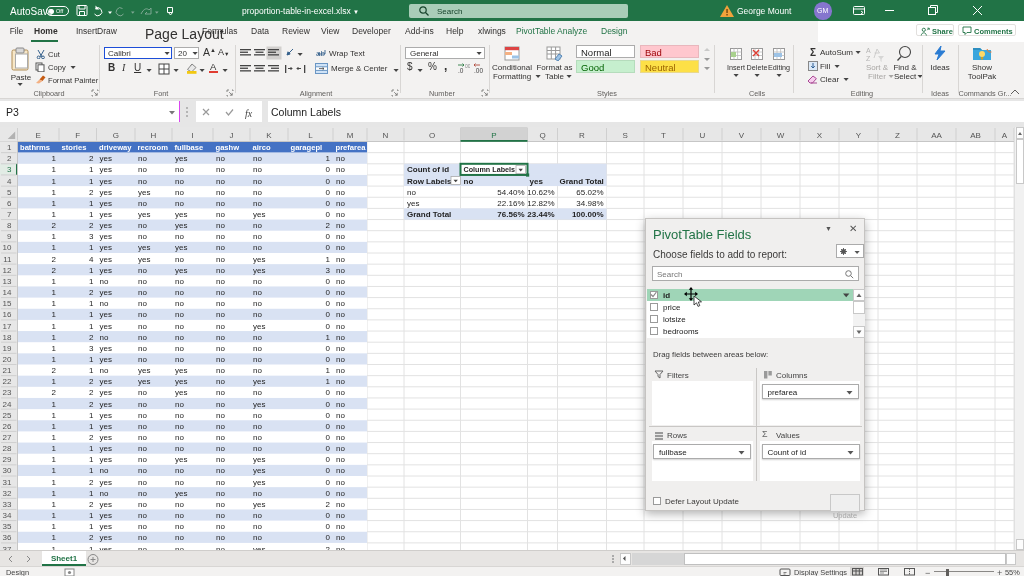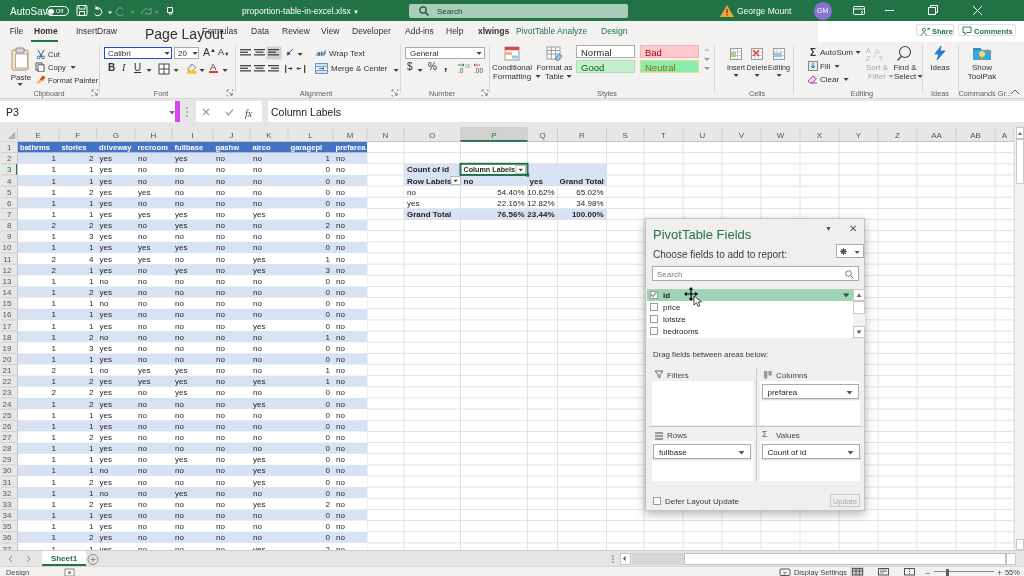--- a/index.html
+++ b/index.html
@@ -71,21 +71,21 @@
 <div style="position:absolute;left:76px;top:5px;width:20px;text-align:center;font-size:8.5px;font-weight:normal;color:#323130;white-space:nowrap">Insert</div>
 <div style="position:absolute;left:97px;top:5px;width:19px;text-align:center;font-size:8.5px;font-weight:normal;color:#323130;white-space:nowrap">Draw</div>
 <div style="position:absolute;left:145px;top:5px;width:40px;text-align:center;font-size:14px;font-weight:normal;color:#323130;white-space:nowrap">Page Layout</div>
 <div style="position:absolute;left:202px;top:5px;width:33px;text-align:center;font-size:8.5px;font-weight:normal;color:#323130;white-space:nowrap">Formulas</div>
 <div style="position:absolute;left:251px;top:5px;width:18px;text-align:center;font-size:8.5px;font-weight:normal;color:#323130;white-space:nowrap">Data</div>
 <div style="position:absolute;left:282px;top:5px;width:23px;text-align:center;font-size:8.5px;font-weight:normal;color:#323130;white-space:nowrap">Review</div>
 <div style="position:absolute;left:321px;top:5px;width:15px;text-align:center;font-size:8.5px;font-weight:normal;color:#323130;white-space:nowrap">View</div>
 <div style="position:absolute;left:352px;top:5px;width:36px;text-align:center;font-size:8.5px;font-weight:normal;color:#323130;white-space:nowrap">Developer</div>
 <div style="position:absolute;left:405px;top:5px;width:25px;text-align:center;font-size:8.5px;font-weight:normal;color:#323130;white-space:nowrap">Add-ins</div>
 <div style="position:absolute;left:446px;top:5px;width:17px;text-align:center;font-size:8.5px;font-weight:normal;color:#323130;white-space:nowrap">Help</div>
-<div style="position:absolute;left:478px;top:5px;width:25px;text-align:right;font-size:8.5px;font-weight:bold;color:#323130;white-space:nowrap">xlwings</div>
+<div style="position:absolute;left:478px;top:5px;width:25px;text-align:right;font-size:8.5px;font-weight:normal;color:#323130;white-space:nowrap">xlwings</div>
 <div style="position:absolute;left:516px;top:5px;width:66px;text-align:center;font-size:8.5px;font-weight:normal;color:#217346;white-space:nowrap">PivotTable Analyze</div>
 <div style="position:absolute;left:601px;top:5px;width:24px;text-align:center;font-size:8.5px;font-weight:normal;color:#217346;white-space:nowrap">Design</div>
 <div style="position:absolute;left:31px;top:18.5px;width:27px;height:2.5px;background:#217346"></div>
 <div style="position:absolute;left:916px;top:2.5px;width:38px;height:12px;background:#fff;border:1px solid #e2e0de;box-sizing:border-box;border-radius:2px">
 <svg width="11" height="10" style="position:absolute;left:3px;top:1px">
         <g fill="none" stroke="#217346" stroke-width="0.9">
           <circle cx="3.8" cy="3.8" r="1.6"></circle>
           <path d="M1.2 9.5c.3-1.8 1.3-2.7 2.6-2.7s2.3.9 2.6 2.7"></path>
           <path d="M7.2 4.2l2-2m0 0v1.7m0-1.7H7.4"></path>
         </g>
@@ -279,21 +279,21 @@
       <path d="M9 13l4-5 3 2-4 5z" fill="#9dc3e6" stroke="#5585b5"></path>
     </svg>
 <div style="position:absolute;left:532px;top:20.5px;width:45px;text-align:center">Format as</div>
 <div style="position:absolute;left:532px;top:29.5px;width:45px;text-align:center">Table</div>
 <svg width="7" height="5" style="position:absolute;left:566px;top:31.5px">
       <path d="M0.5 1l2.6 3 2.6-3z" fill="#444"></path>
     </svg>
 <div style="position:absolute;left:576px;top:3px;width:59px;height:13px;background:#fff;border:1px solid #acacac;box-sizing:border-box;color:#1f1f1f;font-size:9.5px;padding:1px 0 0 4px">Normal</div>
 <div style="position:absolute;left:640px;top:3px;width:59px;height:13px;background:#ffc7ce;border:1px solid #e8b7bd;box-sizing:border-box;color:#9c0006;font-size:9.5px;padding:1px 0 0 4px">Bad</div>
 <div style="position:absolute;left:576px;top:18px;width:59px;height:13px;background:#c6efce;border:1px solid #b5dcbc;box-sizing:border-box;color:#006100;font-size:9.5px;padding:1px 0 0 4px">Good</div>
-<div style="position:absolute;left:640px;top:18px;width:59px;height:13px;background:#86efac;border:1px solid #e8d88e;box-sizing:border-box;color:#9c6500;font-size:9.5px;padding:1px 0 0 4px">Neutral</div>
+<div style="position:absolute;left:640px;top:18px;width:59px;height:13px;background:#fde047;border:1px solid #e8d88e;box-sizing:border-box;color:#9c6500;font-size:9.5px;padding:1px 0 0 4px">Neutral</div>
 <svg width="10" height="30" style="position:absolute;left:702px;top:3px">
       <g fill="#999">
         <path d="M2 6l3-3 3 3z" opacity="0.45"></path>
         <path d="M2 13l3 3 3-3z"></path>
         <path d="M2 22l3 3 3-3zM2 20h6"></path>
       </g>
     </svg>
 <div style="position:absolute;left:547px;top:46.5px;width:120px;text-align:center;font-size:7.3px;color:#605e5c">Styles</div>
 <div style="position:absolute;left:714px;top:3px;width:1px;height:48px;background:#d8d6d4"></div>
 <svg width="15" height="14" style="position:absolute;left:729px;top:4.5px">
@@ -383,21 +383,21 @@
     </svg>
 <div style="position:absolute;left:956px;top:20.5px;width:52px;text-align:center">Show</div>
 <div style="position:absolute;left:956px;top:29.5px;width:52px;text-align:center">ToolPak</div>
 <div style="position:absolute;left:925px;top:46.5px;width:120px;text-align:center;font-size:7.3px;color:#605e5c">Commands Gr...</div>
 <svg width="10" height="8" style="position:absolute;left:1010px;top:46px">
       <path d="M1 6l4-4 4 4" stroke="#605e5c" fill="none"></path>
     </svg>
 </div>
 
 <div style="position:absolute;left:0;top:99px;width:1024px;height:28px;background:#e6e6e6">
- <div style="position:absolute;left:0;top:1.5px;width:180px;height:21.5px;background:#fff;border-right:5px solid #d946ef;box-sizing:border-box">
+ <div style="position:absolute;left:0;top:1.5px;width:180px;height:21.5px;background:#fff;border-right:1px solid #d946ef;box-sizing:border-box">
    <div style="position:absolute;left:6px;top:5px;font-size:10.5px;color:#222">P3</div>
    <svg width="8" height="6" style="position:absolute;left:168px;top:9px">
         <path d="M1 1l3 3.4L7 1z" fill="#777"></path>
       </svg>
  </div>
  <div style="position:absolute;left:186px;top:8px;width:2px;height:10px;border-left:2px dotted #b5b5b5"></div>
  <div style="position:absolute;left:196px;top:1.5px;width:66px;height:21.5px;background:#fff"></div>
  <svg width="70" height="24" style="position:absolute;left:196px;top:1.5px">
   <path d="M7 8l6 6M13 8l-6 6" stroke="#9a9a9a" stroke-width="1.2"></path>
   <path d="M30 11l2.5 3L37 8.5" stroke="#9a9a9a" fill="none" stroke-width="1.2"></path>
@@ -994,21 +994,21 @@
 <div style="position:absolute;left:115.5px;top:225px;width:98px;height:14.5px;background:#fff;border:1px solid #ababab;box-sizing:border-box;box-shadow:0 1px 1.5px rgba(0,0,0,.18)">
     <span style="position:absolute;left:5px;top:2.5px;font-size:8px;color:#222">Count of id</span>
     <svg width="8" height="6" style="position:absolute;right:4px;top:4.5px">
         <path d="M0.5 1l3 3.4 3-3.4z" fill="#555"></path>
       </svg>
     </div>
 <svg width="8" height="8" style="position:absolute;left:7px;top:277.5px">
       <rect x="0.5" y="0.5" width="7" height="7" fill="#fff" stroke="#9a9a9a"></rect>
     </svg>
 <div style="position:absolute;left:19px;top:278px;font-size:8px;color:#3b3a39">Defer Layout Update</div>
-<div style="position:absolute;left:184px;top:274.5px;width:30px;height:13.5px;background:#efefef;border:1px solid #c8c8c8;box-sizing:border-box;font-size:7.5px;color:#a6a6a6;text-align:center;padding-top:2px">Update</div>
+<div style="position:absolute;left:184px;top:274.5px;width:30px;height:13.5px;background:#efefef;border:1px solid #c8c8c8;box-sizing:border-box;font-size:7.5px;color:#a6a6a6;text-align:center;padding-top:16px">Update</div>
 </div>
 
 <div style="position:absolute;left:0;top:550px;width:1024px;height:16px;background:#e7e5e3;border-top:1px solid #cfcdcb;box-sizing:border-box">
  <svg width="40" height="16" style="position:absolute;left:0;top:0">
       <path d="M12 5l-3 3 3 3" stroke="#888" fill="none"></path>
       <path d="M27 5l3 3-3 3" stroke="#888" fill="none"></path>
     </svg>
  <div style="position:absolute;left:42px;top:0;width:44px;height:15px;background:#fff;border-bottom:2px solid #217346;box-sizing:border-box;text-align:center;font-size:8px;font-weight:bold;color:#217346;padding-top:3px">Sheet1</div>
  <svg width="14" height="16" style="position:absolute;left:87px;top:2px">
       <circle cx="6" cy="6.5" r="5" fill="none" stroke="#888"></circle>

